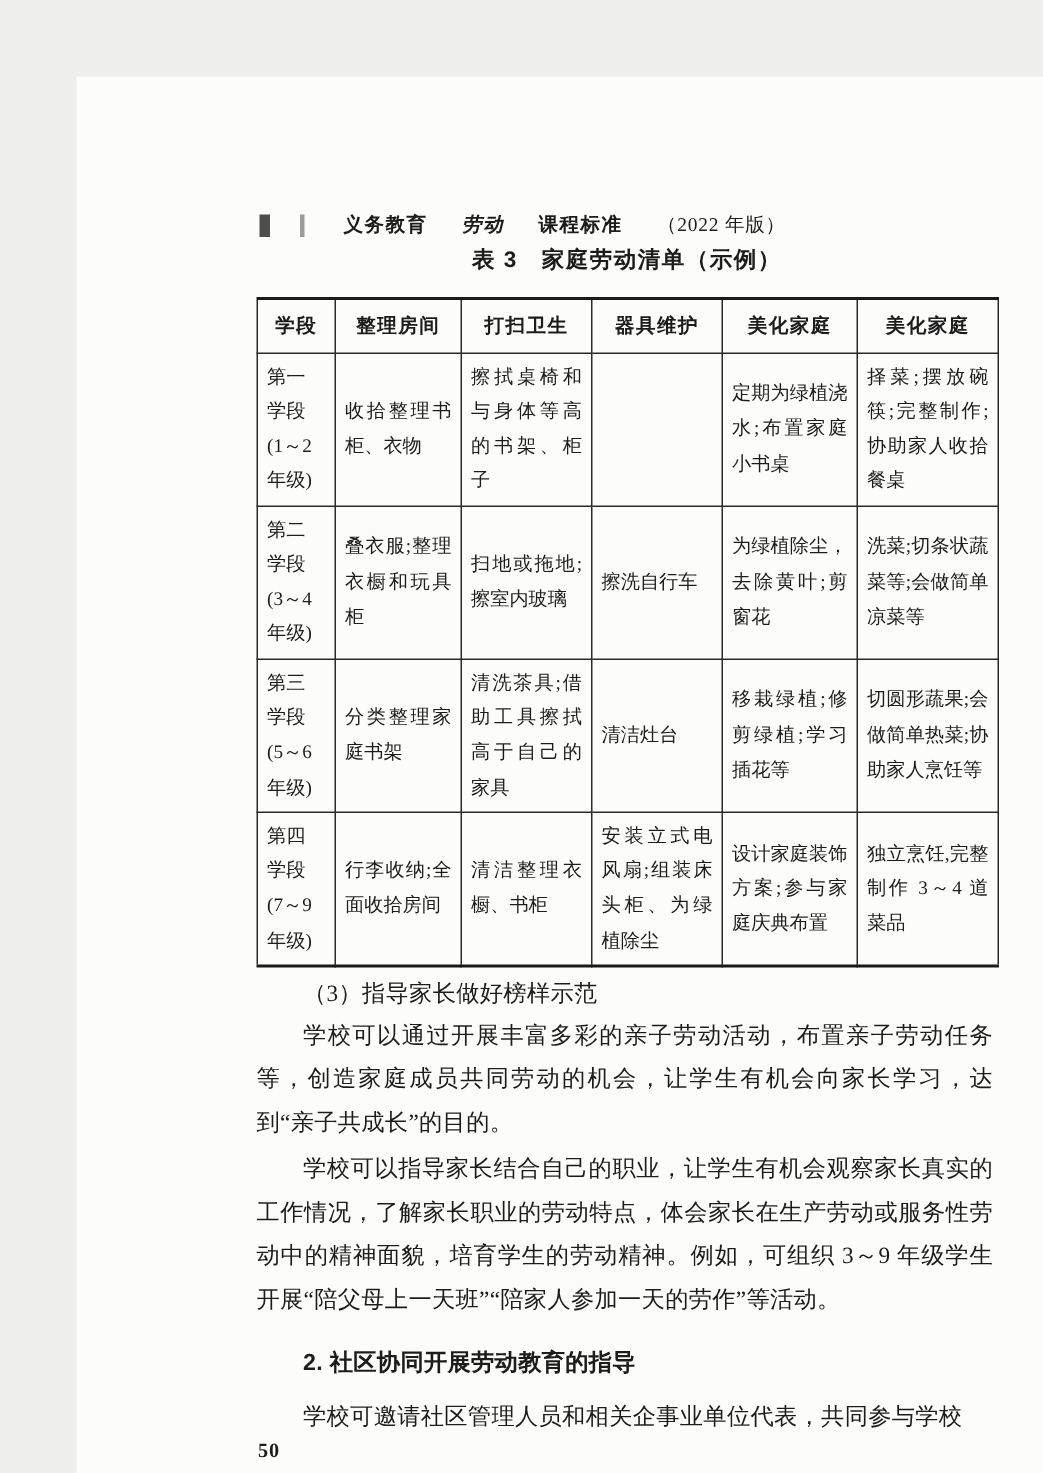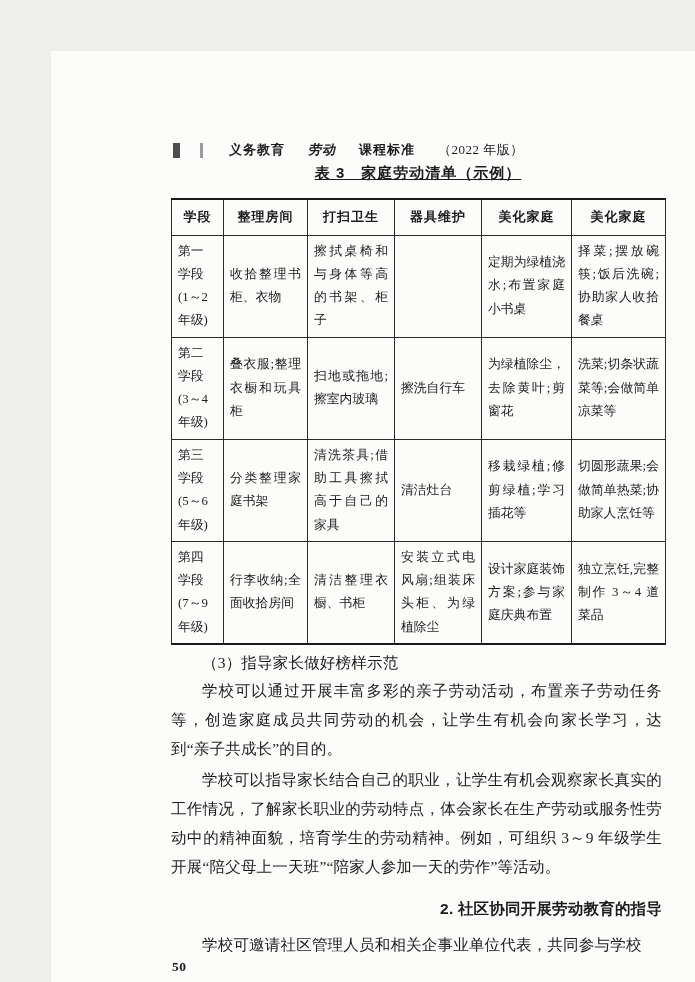--- a/index.html
+++ b/index.html
@@ -59,21 +59,20 @@
   .table-title {
     position: absolute;
     left: 103px;
     top: 96px;
     width: 494px;
     text-align: center;
     font-family: "Liberation Sans", "DejaVu Sans", sans-serif;
     font-weight: bold;
     font-size: 15px;
     letter-spacing: 1px;
-    text-decoration: underline;
   }
 
   
   table.labor-table {
     position: absolute;
     left: 103px;
     top: 130px;
     width: 494px;
     border-collapse: collapse;
     table-layout: fixed;
@@ -117,21 +116,21 @@
     font-size: 15.5px;
     line-height: 29px;
     text-align: justify;
     text-justify: inter-character;
     letter-spacing: 0.2px;
   }
   .indent { text-indent: 2em; }
   .heading-sans {
     font-family: "Liberation Sans", "DejaVu Sans", sans-serif;
     font-weight: bold;
-    text-align: right;
+    text-align: left;
   }
   .page-number {
     position: absolute;
     left: 104px;
     top: 891px;
     font-size: 13.5px;
     font-weight: bold;
     letter-spacing: 0.5px;
   }
 </style>
@@ -171,21 +170,21 @@
     </tr>
     <tr style="height:97px">
       <td class="cell-stage">第一
 学段
 (1～2
 年级)</td>
       <td>收拾整理书柜、衣物</td>
       <td>擦拭桌椅和与身体等高的书架、柜子</td>
       <td></td>
       <td>定期为绿植浇水;布置家庭小书桌</td>
-      <td>择菜;摆放碗筷;饭后洗碗;协助家人收拾餐桌</td>
+      <td>择菜;摆放碗筷;完整制作;协助家人收拾餐桌</td>
     </tr>
     <tr style="height:96px">
       <td class="cell-stage">第二
 学段
 (3～4
 年级)</td>
       <td>叠衣服;整理衣橱和玩具柜</td>
       <td>扫地或拖地;擦室内玻璃</td>
       <td>擦洗自行车</td>
       <td>为绿植除尘，去除黄叶;剪窗花</td>

